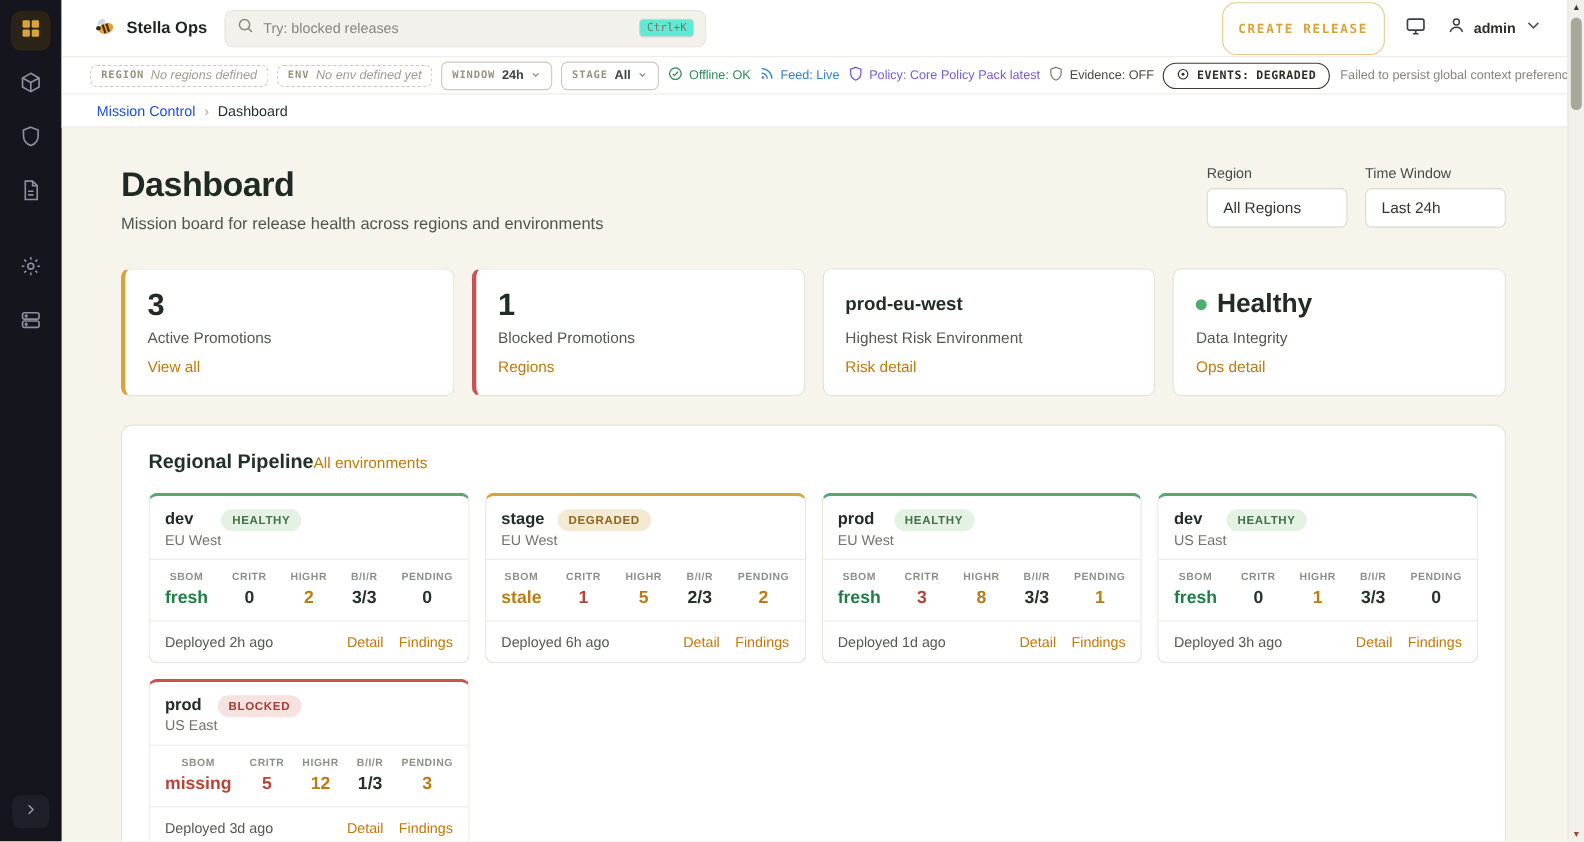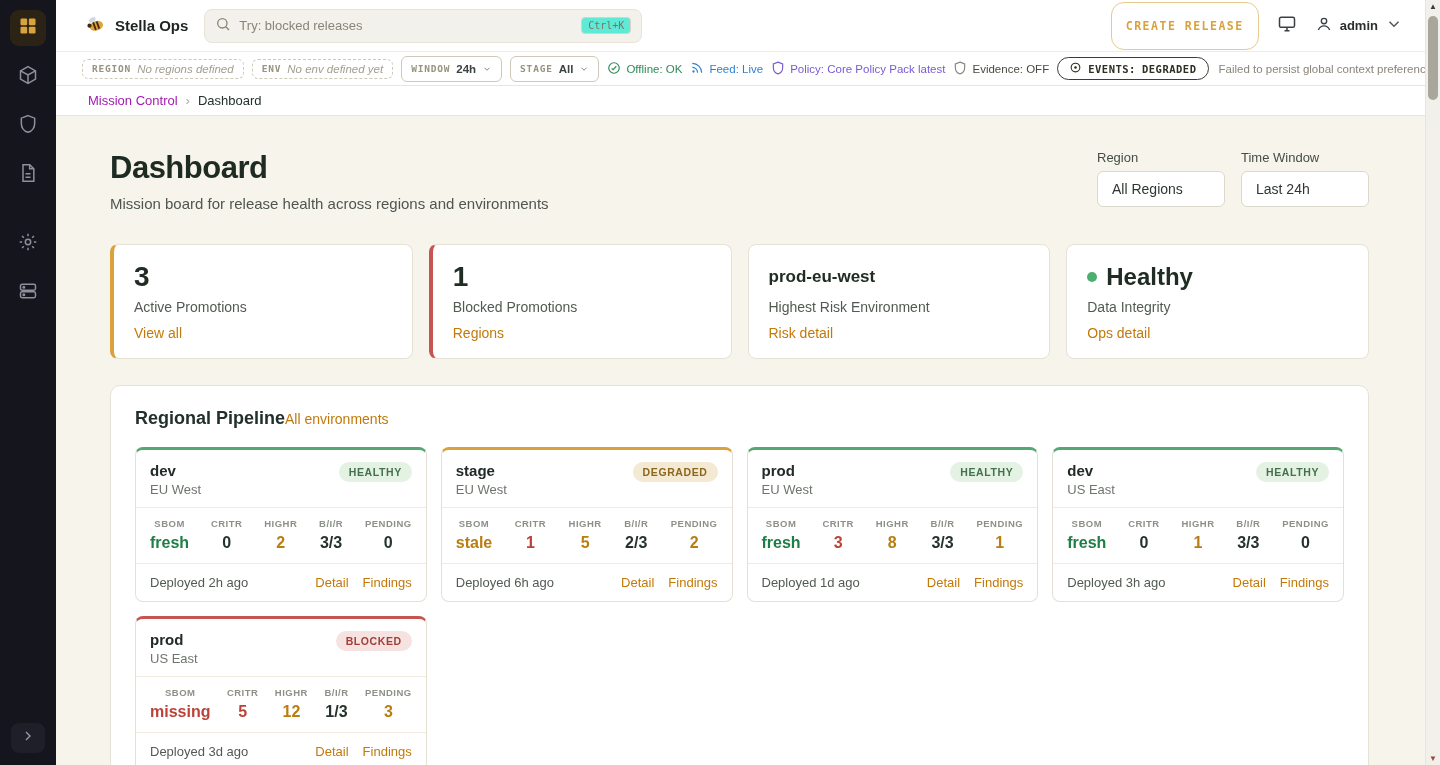--- a/index.html
+++ b/index.html
@@ -49,21 +49,21 @@
   .st-feed{color:#2f7fd0}
   .st-policy{color:#7a5bd0}
   .st-evidence{color:#4a4a42}
   .st-evidence svg{color:#8a857a}
   .events-pill{display:flex;align-items:center;gap:6px;border:1px solid #3c3c30;border-radius:14px;padding:3px 11px;font-family:"DejaVu Sans Mono",monospace;font-size:10.5px;font-weight:bold;color:#2e2e24;letter-spacing:.5px}
   .events-pill svg{width:13px;height:13px}
   .ctx-notice{font-size:11.5px;color:#8a857a;margin-left:2px}
 
   
   .breadcrumbbar{height:30px;background:#fff;border-bottom:1px solid #eae6db;display:flex;align-items:center;gap:8px;padding:0 28px 0 32px;font-size:13px}
-  .crumb-parent{color:#a21caf;cursor:pointer}
+  .crumb-parent{color:#1d4ed8;cursor:pointer}
   .crumb-sep{color:#b0ab9e}
   .crumb-current{color:#23312a}
 
   
   .content{flex:1;padding:34px 56px 0 54px;overflow:hidden}
   .page-head{display:flex;justify-content:space-between;align-items:flex-start}
   .page-title{font-size:31px;font-weight:bold;color:#1d2b23;letter-spacing:-.5px}
   .page-sub{margin-top:9px;font-size:15px;color:#4e564f}
   .filters{display:flex;gap:16px}
   .filter-label{font-size:13px;color:#454d46;display:block;margin-bottom:6px}
@@ -84,21 +84,21 @@
   
   .pipeline{background:#fff;border:1px solid #e7e2d6;border-radius:10px;margin-top:26px;padding:22px 24px}
   .pipeline-head{display:flex;justify-content:flex-start;align-items:center}
   .pipeline-title{font-size:18px;font-weight:bold;color:#22302a}
   .pipeline-link{font-size:14px;color:#c2790a}
   .env-grid{display:grid;grid-template-columns:repeat(4,1fr);gap:14px;margin-top:18px}
   .env-card{border:1px solid #e5e0d4;border-top-width:3px;border-top-color:#aaa;border-radius:8px;background:#fff}
   .env-card[data-status="HEALTHY"]{border-top-color:#55a873}
   .env-card[data-status="DEGRADED"]{border-top-color:#d9a23b}
   .env-card[data-status="BLOCKED"]{border-top-color:#c65450}
-  .env-head{padding:12px 14px 10px;display:flex;justify-content:space-between;align-items:flex-start}
+  .env-head{padding:12px 14px 10px;display:flex;justify-content:flex-start;align-items:flex-start}
   .env-name{font-size:15px;font-weight:bold;color:#222b26}
   .env-region{font-size:13px;color:#6e756c;margin-top:3px}
   .badge{font-size:10.5px;font-weight:bold;letter-spacing:.6px;padding:4px 10px;border-radius:12px;background:#eee;color:#555}
   .badge[data-status="HEALTHY"]{background:#e4f2e4;color:#44704c}
   .badge[data-status="DEGRADED"]{background:#f4e9d2;color:#8c661c}
   .badge[data-status="BLOCKED"]{background:#f6e3e1;color:#a43d35}
   .env-metrics{display:flex;justify-content:space-between;padding:10px 14px 11px;border-top:1px solid #efebe1;border-bottom:1px solid #efebe1}
   .metric{text-align:center}
   .metric-label{font-size:9.5px;letter-spacing:.5px;color:#8c9188;font-weight:bold}
   .metric-value{font-size:16px;font-weight:bold;margin-top:5px;color:#26332b}

